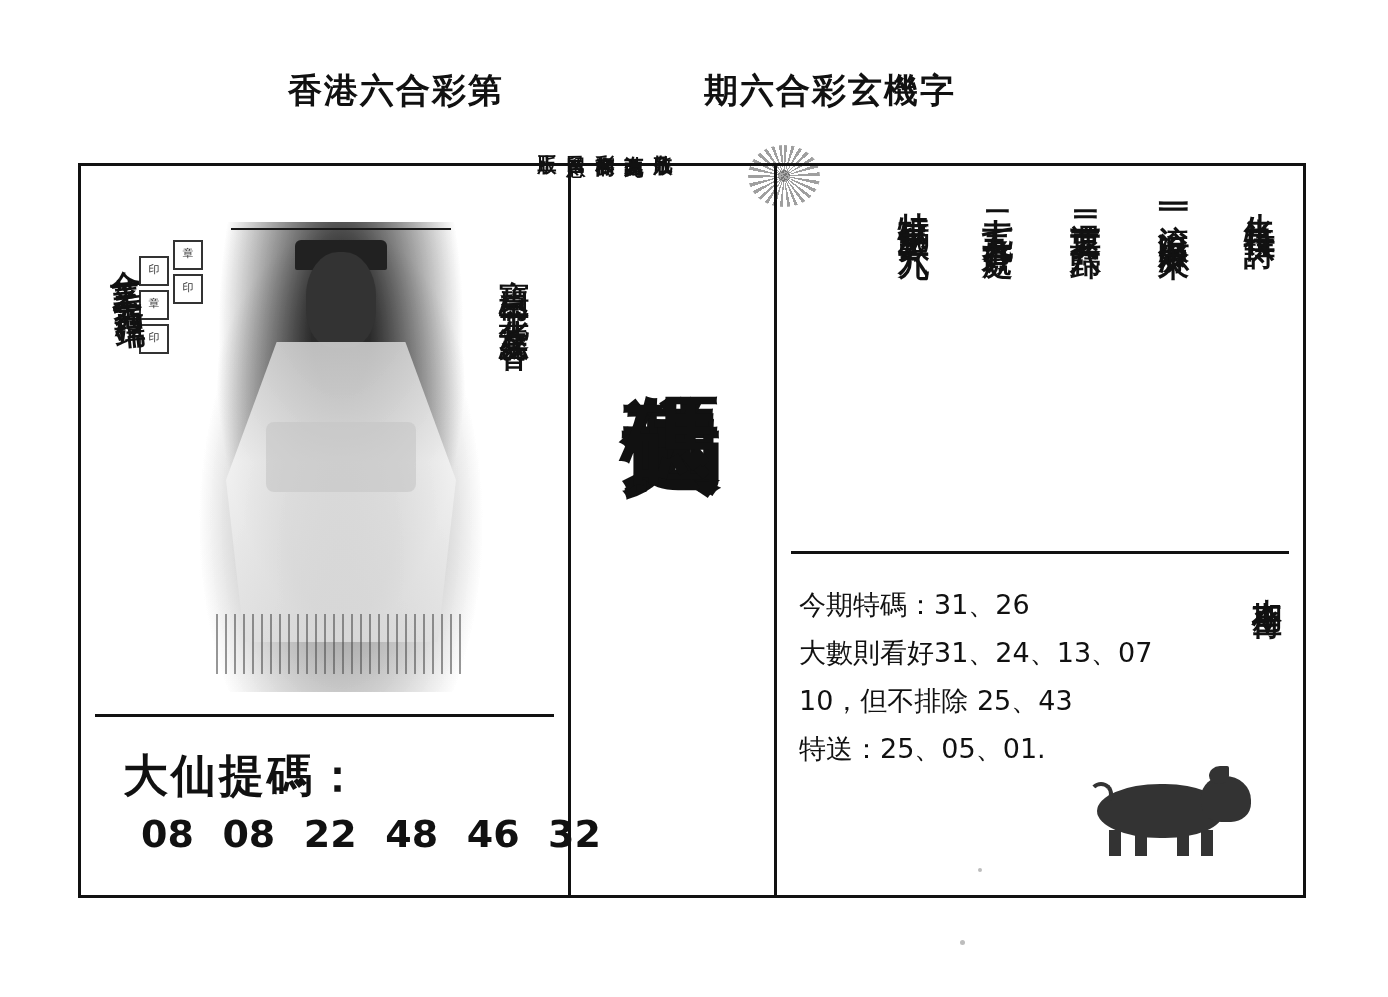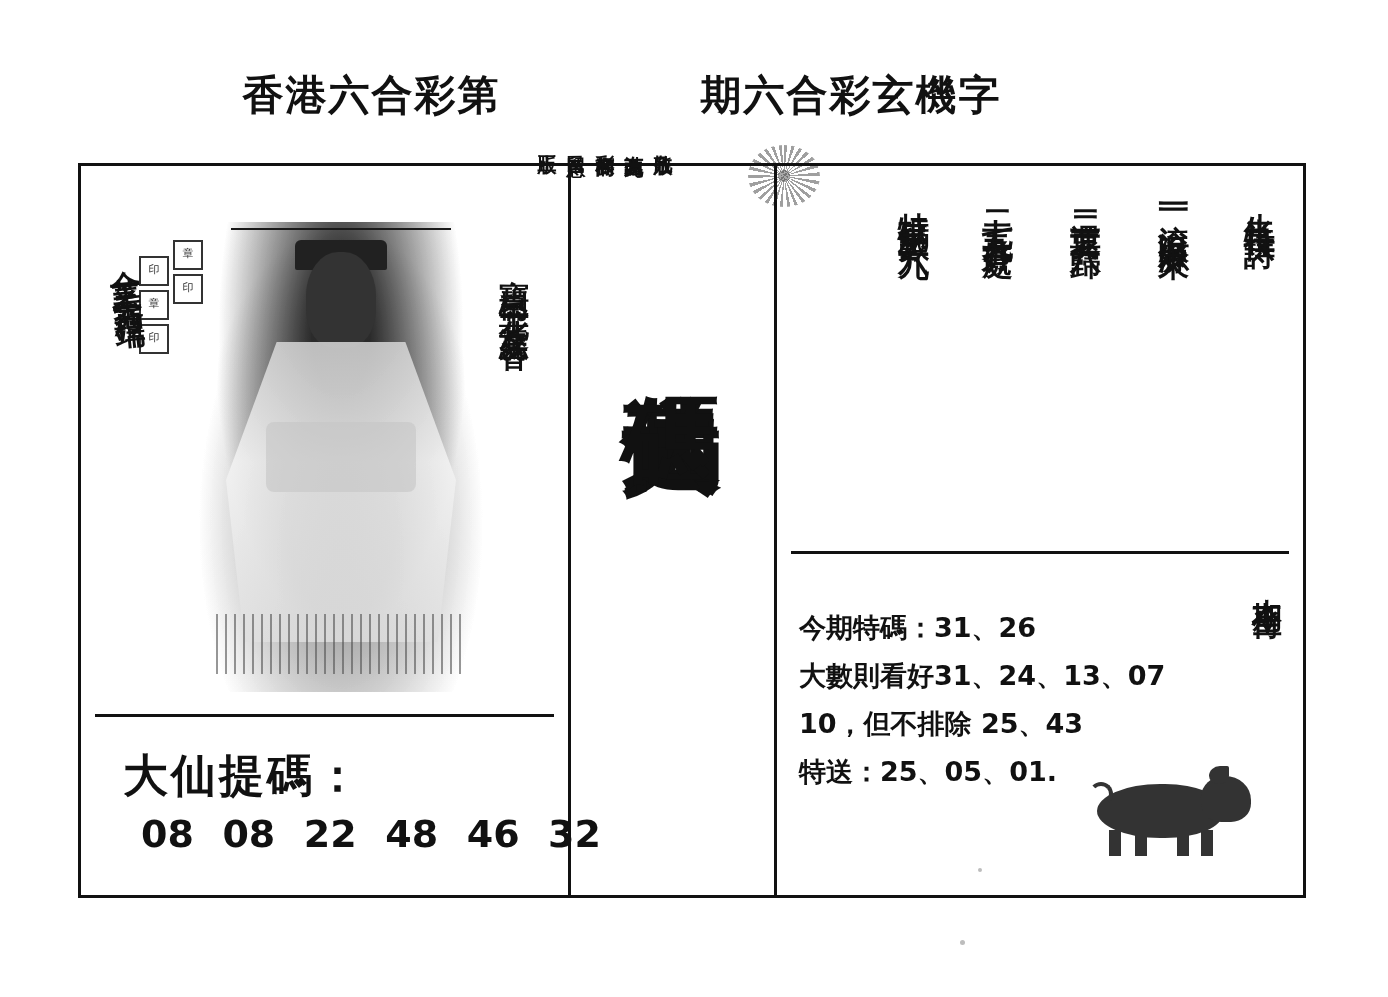--- a/index.html
+++ b/index.html
@@ -10,21 +10,21 @@
     color:#111;
     position:relative;
     overflow:hidden;
   }
   .page{position:absolute;inset:0;}
 
   
   .header{
     position:absolute;top:68px;left:0;width:1244px;
     display:flex;justify-content:center;align-items:baseline;
-    font-size:41px;font-weight:bold;letter-spacing:2px;
+    font-size:34px;font-weight:bold;letter-spacing:2px;
     font-family:"DejaVu Sans", sans-serif;
   }
   .header .h-left{margin-right:200px;}
   .header .h-right{}
 
   
   .frame{
     position:absolute;left:78px;top:163px;
     width:1228px;height:735px;
     border:3px solid #111;
@@ -138,22 +138,21 @@
   .poem.p0{right:22px;}
   .poem.p1{right:108px;}
   .poem.p2{right:196px;}
   .poem.p3{right:284px;}
   .poem.p4{right:368px;}
 
   .notes{
     position:absolute;left:22px;top:415px;width:430px;
     font-size:27px;line-height:1.78;
     font-family:"DejaVu Sans", sans-serif;
-    font-weight:bold;
-    margin-top:23px;
+    font-weight:normal;
   }
   .notes div{white-space:nowrap;}
   .right-label{
     position:absolute;right:16px;top:408px;
     writing-mode:vertical-rl;text-orientation:upright;
     font-size:30px;font-weight:bold;letter-spacing:4px;
     font-family:"DejaVu Sans", sans-serif;
   }
   .zodiac{
     position:absolute;right:40px;top:600px;width:180px;height:90px;

